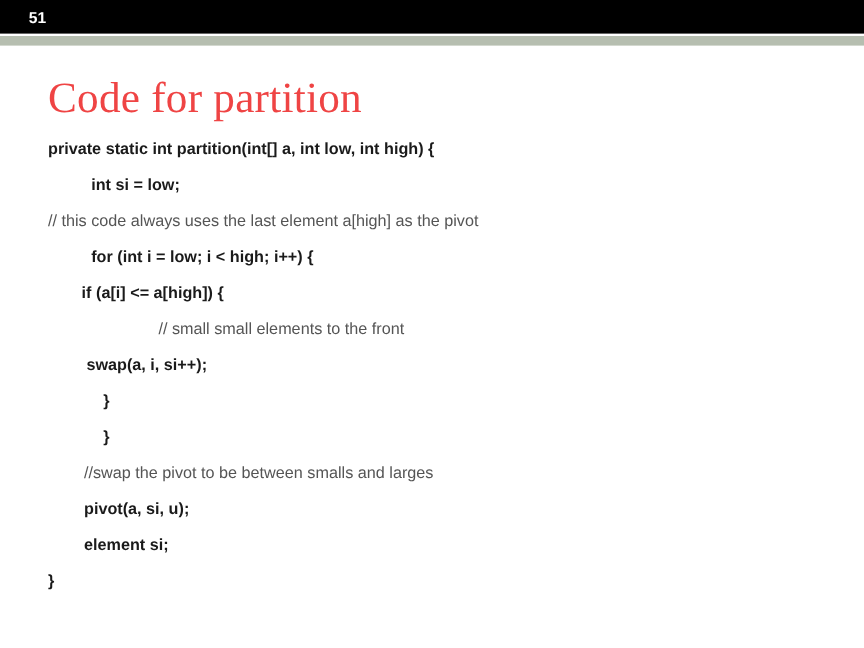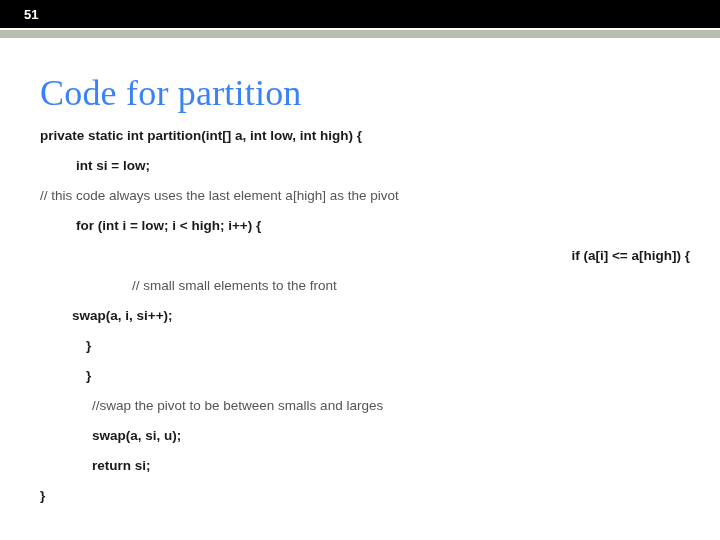--- a/index.html
+++ b/index.html
@@ -17,37 +17,37 @@
   }
   .title-strip {
     background: #b6beb0;
     height: 8px;
     margin-top: 2px;
   }
   .title {
     font-family: Georgia, "Times New Roman", serif;
     font-size: 36px;
     font-weight: normal;
-    color: #3b82f6;
-    padding: 34px 0 14px 40px;
+    color: #ef4444;
+    padding: 22px 0 14px 40px;
     letter-spacing: 0.2px;
   }
   .body {
     padding-left: 40px;
-    padding-right: 30px;
+    padding-right: 14px;
   }
   .codeline { font-size: 13.5px; color: #1a1a1a; margin-bottom: 15px; }
   .comment { color: #555; }
   .lv0 { margin-left: 0; }
   .lv1 { margin-left: 36px; }
-  .lv1b { margin-left: 28px; text-align: right; }
+  .lv1b { margin-left: 28px; }
   .lv2 { margin-left: 92px; }
   .lv2b { margin-left: 32px; }
   .lv1c { margin-left: 46px; }
-  .lv1d { margin-left: 52px; }
+  .lv1d { margin-left: 30px; }
   .bold { font-weight: bold; }
 </style>
 </head>
 <body>
 
 <div class="slide">
   <div class="pagenum-bar">
     <span>51</span>
   </div>
   <div class="title-strip"></div>
@@ -57,17 +57,17 @@
     <div class="codeline bold lv0">private static int partition(int[] a, int low, int high) {</div>
     <div class="codeline bold lv1">int si = low;</div>
     <div class="codeline comment lv0">// this code always uses the last element a[high] as the pivot</div>
     <div class="codeline bold lv1">for (int i = low; i &lt; high; i++) {</div>
     <div class="codeline bold lv1b">if (a[i] &lt;= a[high]) {</div>
     <div class="codeline comment lv2">// small small elements to the front</div>
     <div class="codeline bold lv2b">swap(a, i, si++);</div>
     <div class="codeline bold lv1c">}</div>
     <div class="codeline bold lv1c">}</div>
     <div class="codeline comment lv1d">//swap the pivot to be between smalls and larges</div>
-    <div class="codeline bold lv1d">swap(a, si, u);</div>
-    <div class="codeline bold lv1d">return si;</div>
+    <div class="codeline bold lv1d">pivot(a, si, u);</div>
+    <div class="codeline bold lv1d">element si;</div>
     <div class="codeline bold lv0">}</div>
   </div>
 </div>
 
 </body></html>

